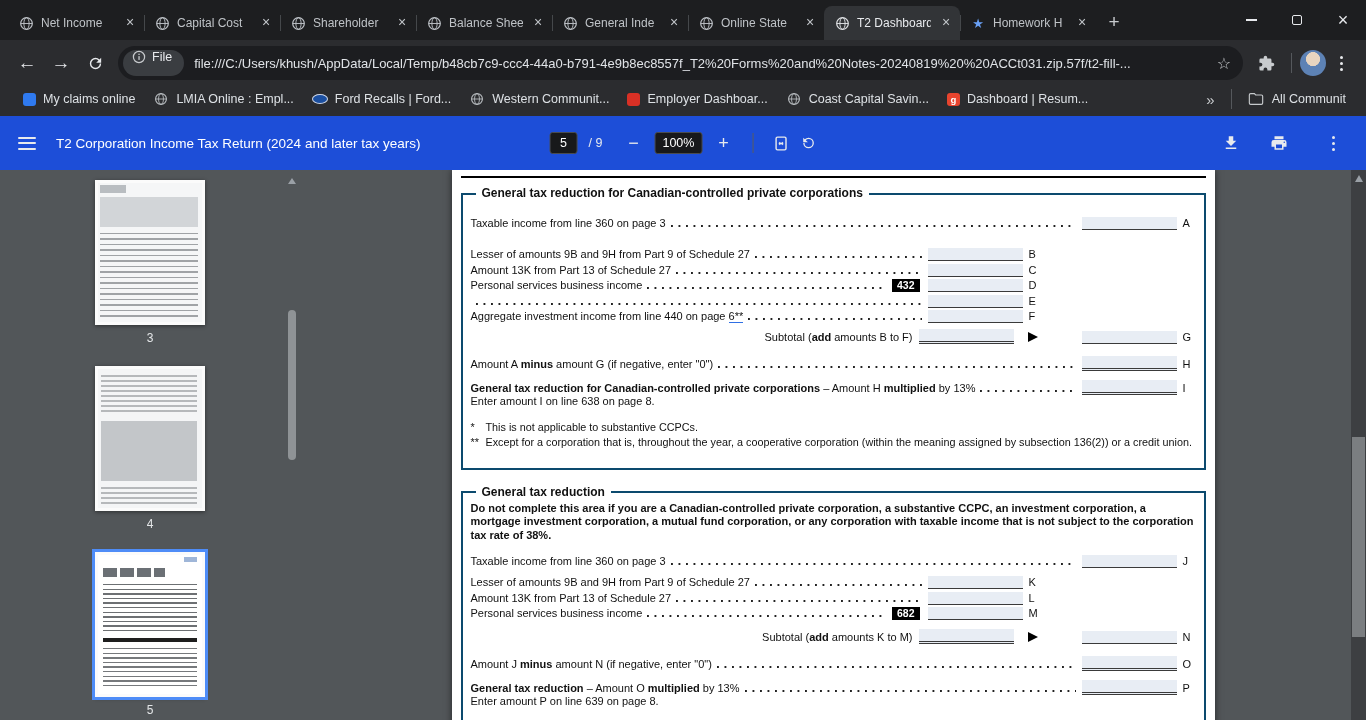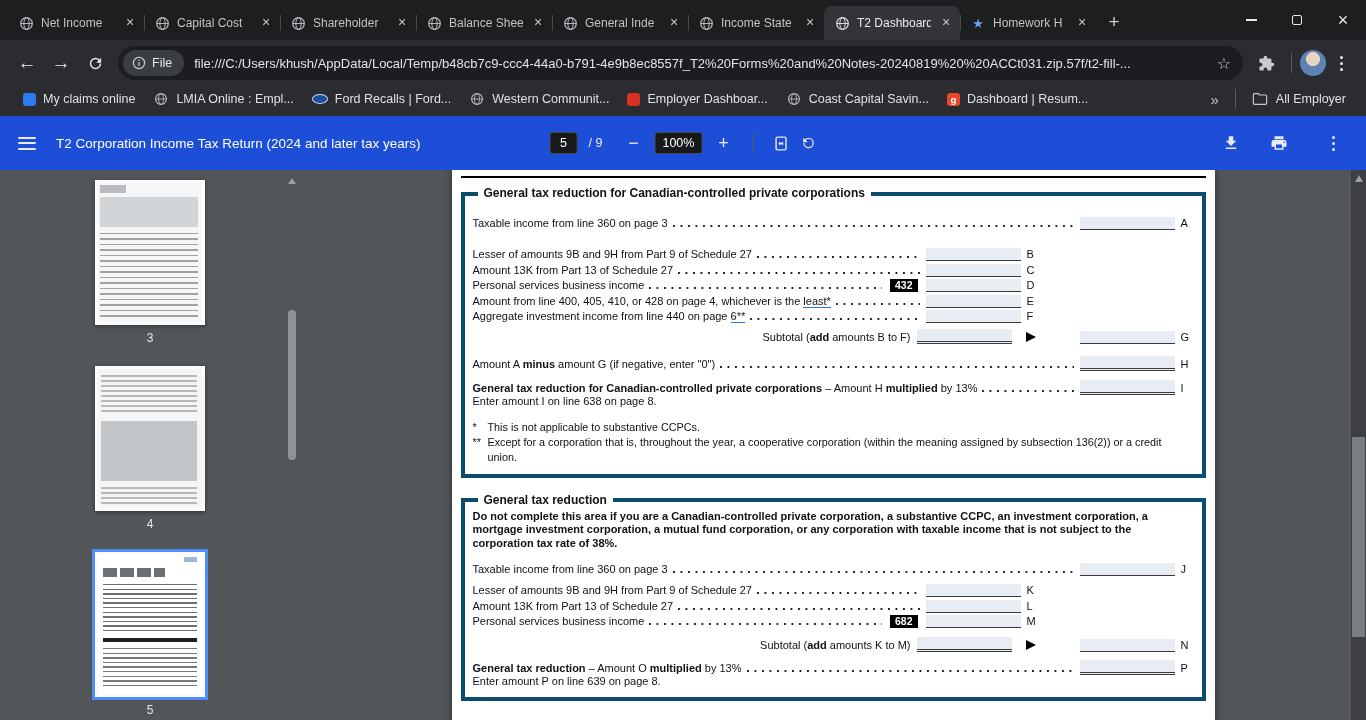--- a/index.html
+++ b/index.html
@@ -18,21 +18,21 @@
 .newtab{width:28px;height:28px;margin:0 0 4px 4px;color:#c7cacd;font-size:19px;display:flex;align-items:center;justify-content:center;}
 .wincontrols{margin-left:auto;display:flex;align-self:flex-start;}
 .winbtn{width:46px;height:40px;display:flex;align-items:center;justify-content:center;color:#e8eaed;font-size:18px;}
 .ic-min{display:block;width:11px;height:2px;background:#e8eaed;}
 .ic-max{display:block;width:10px;height:10px;border:1.5px solid #e8eaed;border-radius:2px;}
 
 
 .navbar{height:46px;background:#2b2c2f;display:flex;align-items:center;padding:0 10px;}
 .navbtn{width:34px;height:34px;display:flex;align-items:center;justify-content:center;color:#e8eaed;font-size:19px;border-radius:50%;flex:none;}
 .omnibox{flex:1;height:34px;margin:0 6px;background:#1c1d20;border-radius:17px;display:flex;align-items:center;padding:0 4px 0 5px;min-width:0;}
-.chip{display:flex;align-items:center;gap:6px;background:#3a3d41;border-radius:13px;height:26px;padding:0 12px 0 9px;color:#e8eaed;font-size:12.5px;flex:none;}
+.chip{display:flex;gap:6px;background:#3a3d41;border-radius:13px;height:26px;padding:0 12px 0 9px;color:#e8eaed;font-size:12.5px;flex:none;}
 .url{flex:1;margin-left:10px;color:#e0e3e7;font-size:13px;white-space:nowrap;overflow:hidden;min-width:0;}
 .omni-star{width:30px;text-align:center;color:#c7cacd;font-size:16px;flex:none;}
 .divider-v{width:1px;height:20px;background:#55585c;margin:0 8px;flex:none;}
 .avatar{width:26px;height:26px;border-radius:50%;background:radial-gradient(circle at 50% 35%,#e8d5c0 0 32%,#5d82b5 34% 100%);flex:none;}
 .kebab{display:flex;flex-direction:column;gap:3px;align-items:center;justify-content:center;width:30px;height:30px;}
 .kebab i{width:3px;height:3px;border-radius:50%;background:#e8eaed;display:block;}
 
 
 .bookmarks{height:30px;background:#2b2c2f;display:flex;align-items:center;padding:0 12px 4px 14px;font-size:12.5px;color:#dde1e5;}
 .bm{display:flex;align-items:center;gap:7px;padding:3px 9px;border-radius:6px;white-space:nowrap;}
@@ -84,21 +84,21 @@
 .panel-scroll .up{position:absolute;left:2px;top:8px;width:0;height:0;border-left:4px solid transparent;border-right:4px solid transparent;border-bottom:6px solid #9aa0a6;}
 .panel-thumbbar{position:absolute;left:2px;width:8px;border-radius:4px;background:#8f9396;top:140px;height:150px;}
 .pagewrap{flex:1;display:flex;justify-content:center;overflow:hidden;}
 .mainscroll{position:absolute;right:0;top:0;bottom:0;width:15px;background:#3d3f42;}
 .mainscroll .up{margin:5px auto 0;width:0;height:0;border-left:4.5px solid transparent;border-right:4.5px solid transparent;border-bottom:7px solid #9aa0a6;}
 .mainscroll .sb-thumb{position:absolute;left:1px;right:1px;top:267px;height:200px;background:#7b7e81;}
 
 
 .pdfpage{width:763px;height:600px;background:#fff;box-shadow:0 0 7px rgba(0,0,0,.55);font-size:11px;color:#111;position:relative;line-height:13px;}
 .prevrule{height:2px;background:#000;margin:6px 9px 0;}
-fieldset.sect{border:4px solid #0c4a6e;margin:9px 9px 16px;padding:0 0 9px;}
+fieldset.sect{border:2px solid #0c4a6e;margin:9px 9px 16px;padding:0 0 18px;}
 fieldset.sect legend{font-weight:bold;font-size:12px;margin-left:13px;padding:0 6px;}
 .intro{font-weight:bold;margin:3px 8px 0;line-height:13.5px;}
 .frow{display:flex;align-items:flex-end;margin:0 8px;height:15.5px;}
 .frow.note{height:13px;align-items:center;}
 .lbl{white-space:nowrap;}
 .leader{flex:1;height:2px;align-self:flex-end;margin:0 6px 3px 5px;background-image:radial-gradient(circle at 1.1px 1px,#222 1px,transparent 1.3px);background-size:7.5px 2px;background-repeat:repeat-x;}
 .fld{width:95px;height:13px;flex:none;background:#e8edf4;border-bottom:1.4px solid #3a3a3a;}
 .fld.dbl{border-bottom:3px double #3a3a3a;height:15px;}
 .letter{width:13px;margin-left:6px;flex:none;}
 .midsp{width:154px;flex:none;}
@@ -173,21 +173,21 @@
     <span class="close">×</span>
   </div>
   <div class="tab">
     <span class="fav">
         <svg width="15" height="15" viewBox="0 0 16 16">
           <circle cx="8" cy="8" r="6.2" stroke="#bdc1c6" fill="none" stroke-width="1.3"></circle>
           <ellipse cx="8" cy="8" rx="2.8" ry="6.2" stroke="#bdc1c6" fill="none" stroke-width="1"></ellipse>
           <path d="M2 8h12" stroke="#bdc1c6" stroke-width="1"></path>
         </svg>
       </span>
-    <span class="title">Income State</span>
+    <span class="title">Online State</span>
     <span class="close">×</span>
   </div>
   <div class="tab active">
     <span class="fav">
         <svg width="15" height="15" viewBox="0 0 16 16">
           <circle cx="8" cy="8" r="6.2" stroke="#dfe1e4" fill="none" stroke-width="1.3"></circle>
           <ellipse cx="8" cy="8" rx="2.8" ry="6.2" stroke="#dfe1e4" fill="none" stroke-width="1"></ellipse>
           <path d="M2 8h12" stroke="#dfe1e4" stroke-width="1"></path>
         </svg>
       </span>
@@ -295,21 +295,21 @@
   <div class="bm">
     <span class="bm-sq" style="background:#e8442e;">g</span>
     <span>Dashboard | Resum...</span>
   </div>
   <div class="bm-chevron">»</div>
   <div class="divider-v"></div>
   <div class="allbm">
     <svg width="16" height="14" viewBox="0 0 24 20">
         <path d="M9.5 2H4a2 2 0 0 0-2 2v12a2 2 0 0 0 2 2h16a2 2 0 0 0 2-2V6a2 2 0 0 0-2-2h-8.5l-2-2z" fill="none" stroke="#c7cacd" stroke-width="1.7"></path>
       </svg>
-    <span>All Employer</span>
+    <span>All Communit</span>
   </div>
 </div>
 
 <div class="pdfbar">
   <div class="burger">
       <i></i>
       <i></i>
       <i></i>
     </div>
   <div class="pdftitle">T2 Corporation Income Tax Return (2024 and later tax years)</div>
@@ -416,21 +416,20 @@
         <div class="frow">
           <span class="lbl">Personal services business income</span>
           <span class="leader"></span>
           <span class="codebox">432</span>
           <span class="fld"></span>
           <span class="letter">D</span>
           <span class="midsp"></span>
         </div>
 
         <div class="frow">
-          <span class="lbl"><span>Amount from line 400, 405, 410, or 428 on page 4, whichever is the </span><span class="blulink">least*</span></span>
           <span class="leader"></span>
           <span class="fld"></span>
           <span class="letter">E</span>
           <span class="midsp"></span>
         </div>
 
         <div class="frow">
           <span class="lbl"><span>Aggregate investment income from line 440 on page </span><span class="blulink">6**</span></span>
           <span class="leader"></span>
           <span class="fld"></span>
@@ -512,20 +511,26 @@
 
         <div class="frow mt8">
           <span class="flexsp"></span>
           <span class="lbl"><span>Subtotal (</span><b>add</b><span> amounts K to M)</span></span>
           <span class="fld dbl midgap"></span>
           <span class="arrow"></span>
           <span class="fld rfld-g"></span>
           <span class="letter">N</span>
         </div>
 
+        <div class="frow mt12">
+          <span class="lbl"><span>Amount J </span><b>minus</b><span> amount N (if negative, enter "0")</span></span>
+          <span class="leader"></span>
+          <span class="fld dbl"></span>
+          <span class="letter">O</span>
+        </div>
 
         <div class="frow mt8">
           <span class="lbl"><b>General tax reduction</b><span> – Amount O </span><b>multiplied</b><span> by 13%</span></span>
           <span class="leader"></span>
           <span class="fld dbl"></span>
           <span class="letter">P</span>
         </div>
         <div class="frow note">
           <span class="lbl">Enter amount P on line 639 on page 8.</span>
         </div>

